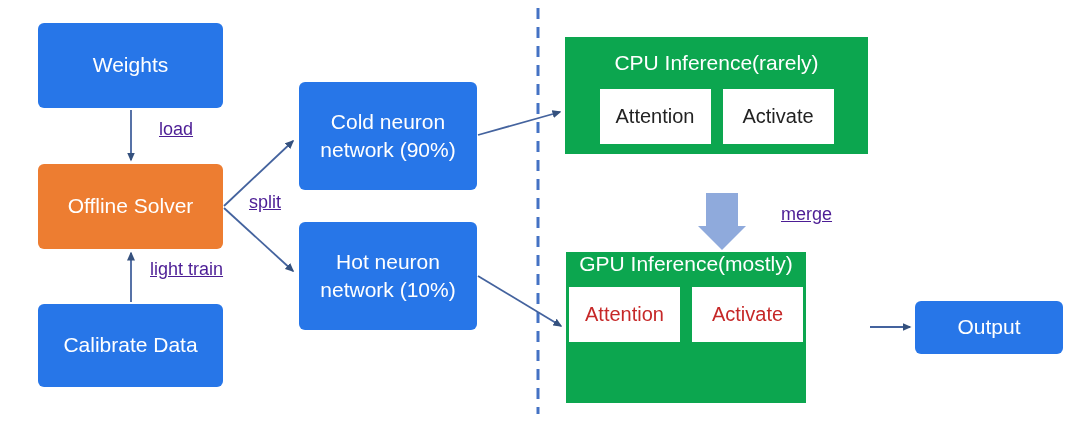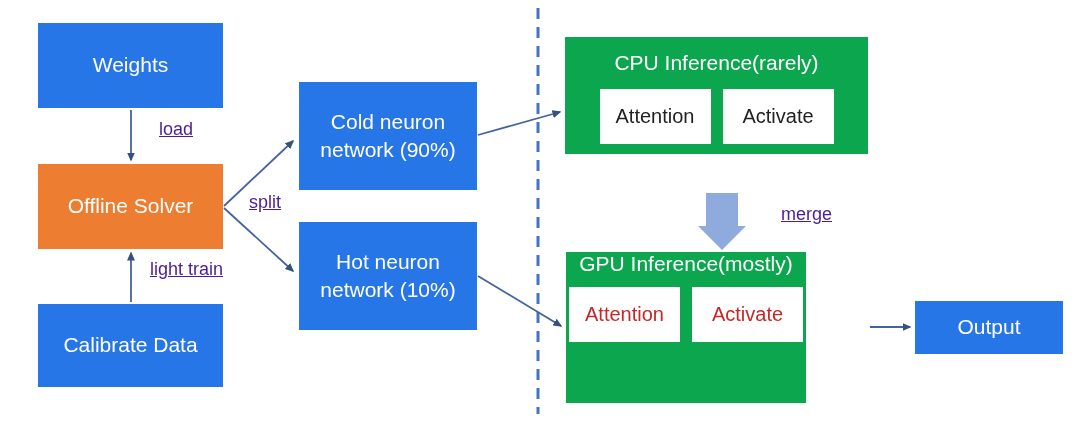--- a/index.html
+++ b/index.html
@@ -11,20 +11,21 @@
     overflow:hidden;
   }
   .node{
     position:absolute;
     display:flex;align-items:center;justify-content:center;
     text-align:center;
     color:#ffffff;
     font-size:21px;
     line-height:1.35;
     box-sizing:border-box;
+    border-radius:6px;
   }
   .blue{background:#2776E8;}
   .orange{background:#ED7D31;}
   .green{background:#0CA64F;}
 
   #weights{left:38px;top:23px;width:185px;height:85px;}
   #offline-solver{left:38px;top:164px;width:185px;height:85px;}
   #calibrate-data{left:38px;top:304px;width:185px;height:83px;}
   #cold-network{left:299px;top:82px;width:178px;height:108px;padding:0 10px;}
   #hot-network{left:299px;top:222px;width:178px;height:108px;padding:0 10px;}

